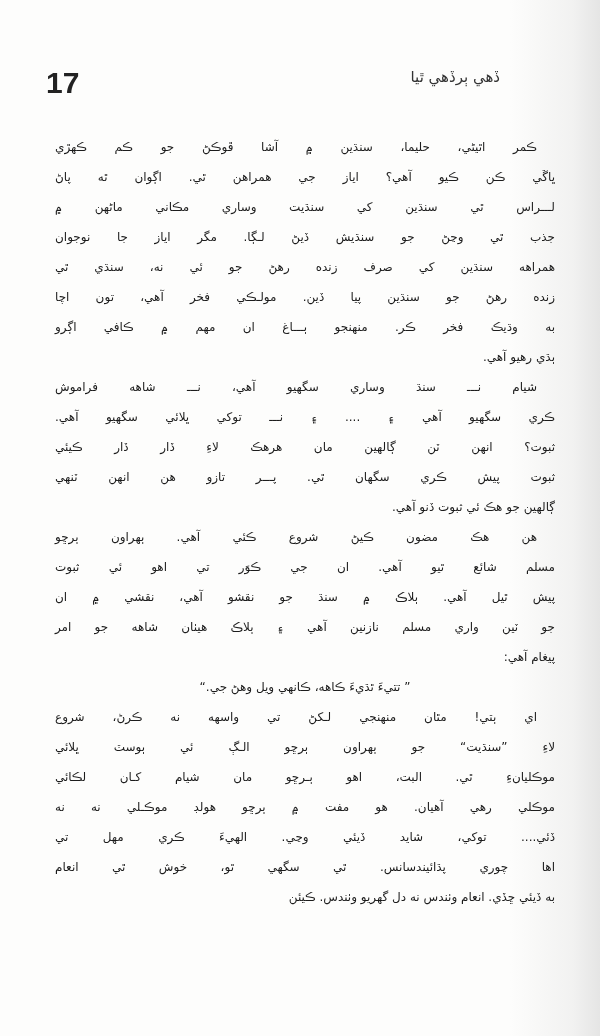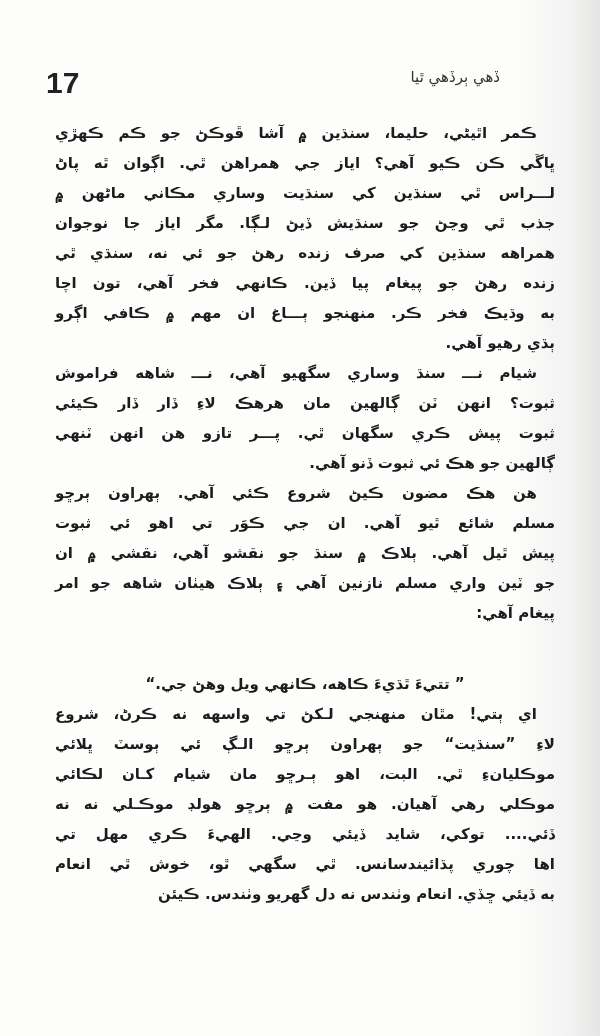--- a/index.html
+++ b/index.html
@@ -42,74 +42,74 @@
     position: absolute;
     right: 60px;
     top: 6px;
     font-size: 15px;
     color: #333;
     direction: rtl;
     text-align: center;
   }
   .content {
     position: absolute;
-    top: 118px;
+    top: 132px;
     left: 55px;
     width: 500px;
     direction: rtl;
     text-align: justify;
-    font-size: 15px;
+    font-size: 12px;
     line-height: 30px;
-    font-weight: bold;
+    font-weight: normal;
   }
   .para {
     margin: 0;
   }
   .line {
     display: block;
     white-space: nowrap;
     text-align: justify;
     text-align-last: justify;
     height: 30px;
   }
   .line.indent {
     padding-right: 18px;
   }
   .line.last {
     text-align-last: right;
   }
   .line.center {
     text-align: left;
     text-align-last: center;
-    margin-top: 41px;
   }
 </style>
 </head>
 <body>
 
 <div class="page-shade"></div>
 
 <div class="header">
   <span class="page-number">17</span>
   <span class="running-title">ڏهي ٻرڏهي ٿيا</span>
 </div>
 
 <div class="content">
   <div class="para">
     <span class="line indent">ڪمر اٿيڻي، حليما، سنڌين ۾ آشا ڦوڪڻ جو ڪم ڪهڙي</span>
     <span class="line">ڀاڱي ڪن ڪيو آهي؟ اياز جي همراهن ٿي. اڳوان ٿه پاڻ</span>
     <span class="line">لـــراس ٿي سنڌين کي سنڌيت وساري مڪاني ماڻهن ۾</span>
     <span class="line">جذب ٿي وڃڻ جو سنڌيش ڏيڻ لـڳا. مگر اياز جا نوجوان</span>
     <span class="line">همراهه سنڌين کي صرف زنده رهڻ جو ئي نه، سنڌي ٿي</span>
-    <span class="line">زنده رهڻ جو پيغام پيا ڏين. ڪانهي فخر آهي، تون اچا</span>
+    <span class="line">زنده رهڻ جو سنڌين پيا ڏين. مولـڪي فخر آهي، تون اچا</span>
     <span class="line">به وڌيڪ فخر ڪر. منهنجو ٻـــاغ ان مهم ۾ ڪافي اڳرو</span>
     <span class="line last">ٻڌي رهيو آهي.</span>
   </div>
   <div class="para">
     <span class="line indent">شيام نـــ سنڌ وساري سگهيو آهي، نـــ شاهه فراموش</span>
+    <span class="line">ڪري سگهيو آهي ۽ .... ۽ نـــ توکي ڀلائي سگهيو آهي.</span>
     <span class="line">ثبوت؟ انهن ٽن ڳالهين مان هرهڪ لاءِ ڏار ڏار ڪيئي</span>
     <span class="line">ثبوت پيش ڪري سگهان ٿي. پـــر تازو هن انهن ٽنهي</span>
     <span class="line last">ڳالهين جو هڪ ئي ثبوت ڏنو آهي.</span>
   </div>
   <div class="para">
     <span class="line indent">هن هڪ مضون ڪيڻ شروع ڪئي آهي. ٻهراون ٻرڇو</span>
     <span class="line">مسلم شائع ٿيو آهي. ان جي ڪوَر تي اهو ئي ثبوت</span>
     <span class="line">پيش ٿيل آهي. ٻلاڪ ۾ سنڌ جو نقشو آهي، نقشي ۾ ان</span>
     <span class="line">جو ٽين واري مسلم نازنين آهي ۽ ٻلاڪ هيٺان شاهه جو امر</span>
     <span class="line last">پيغام آهي:</span>

